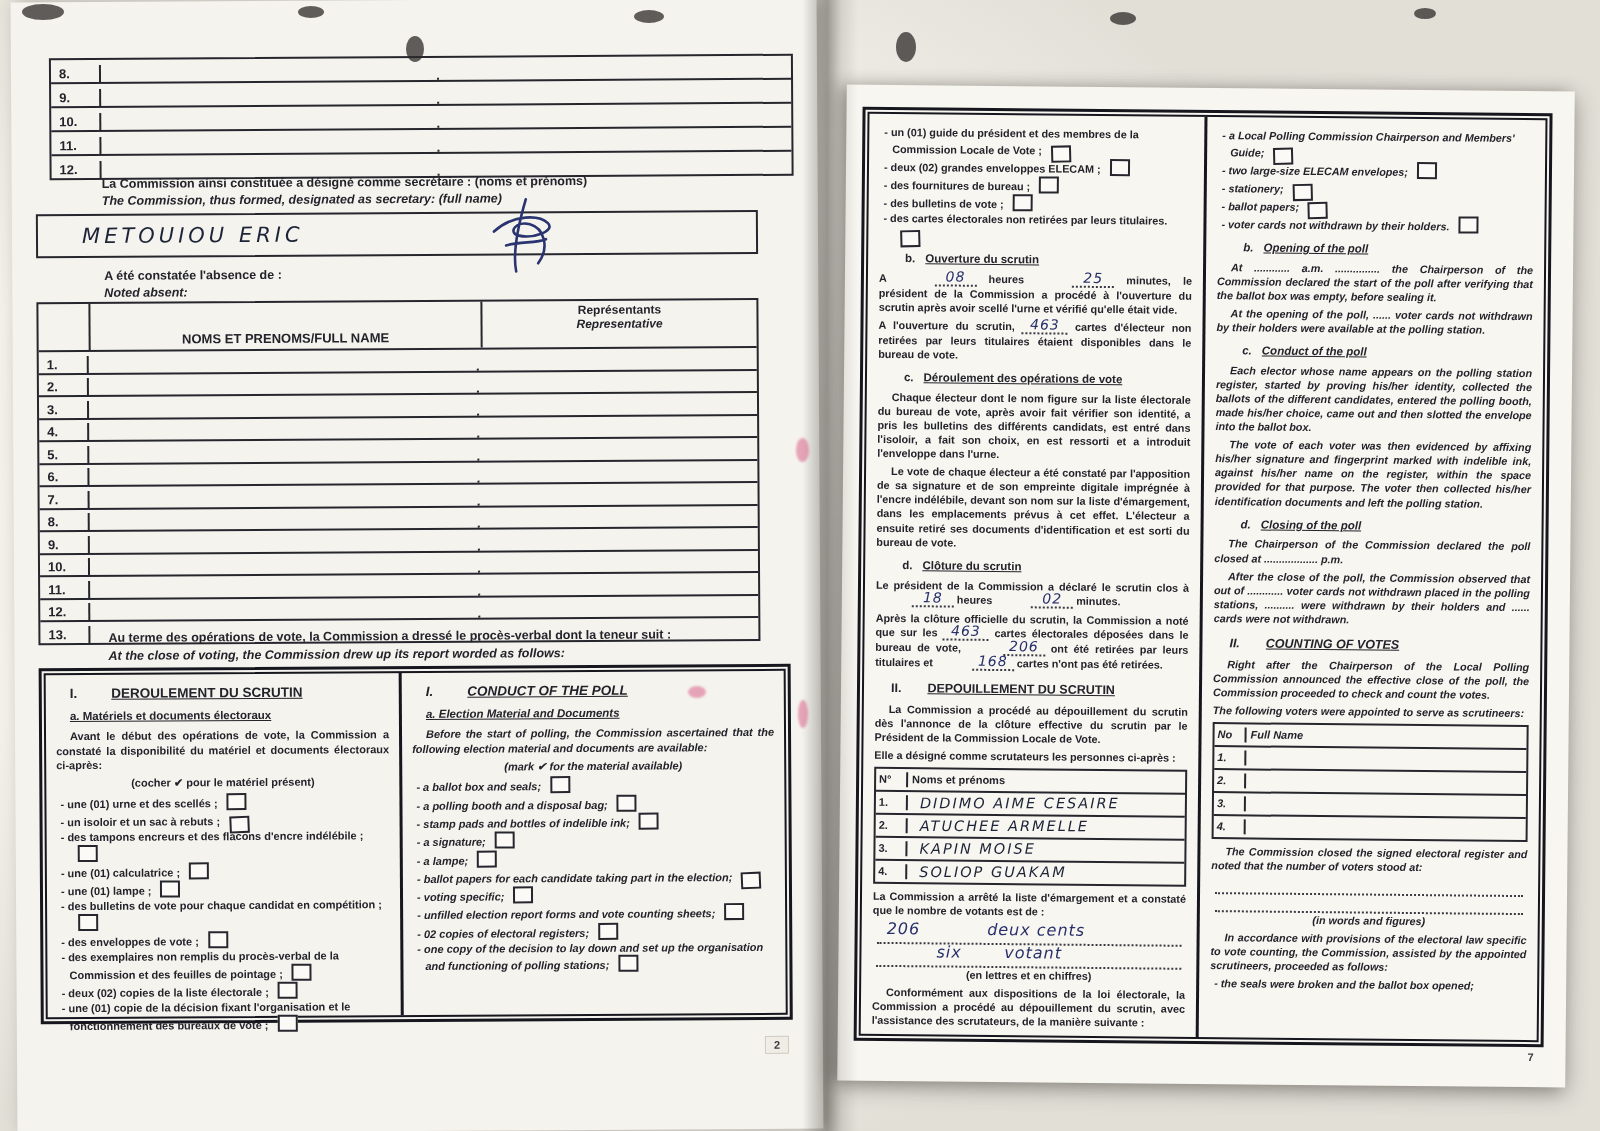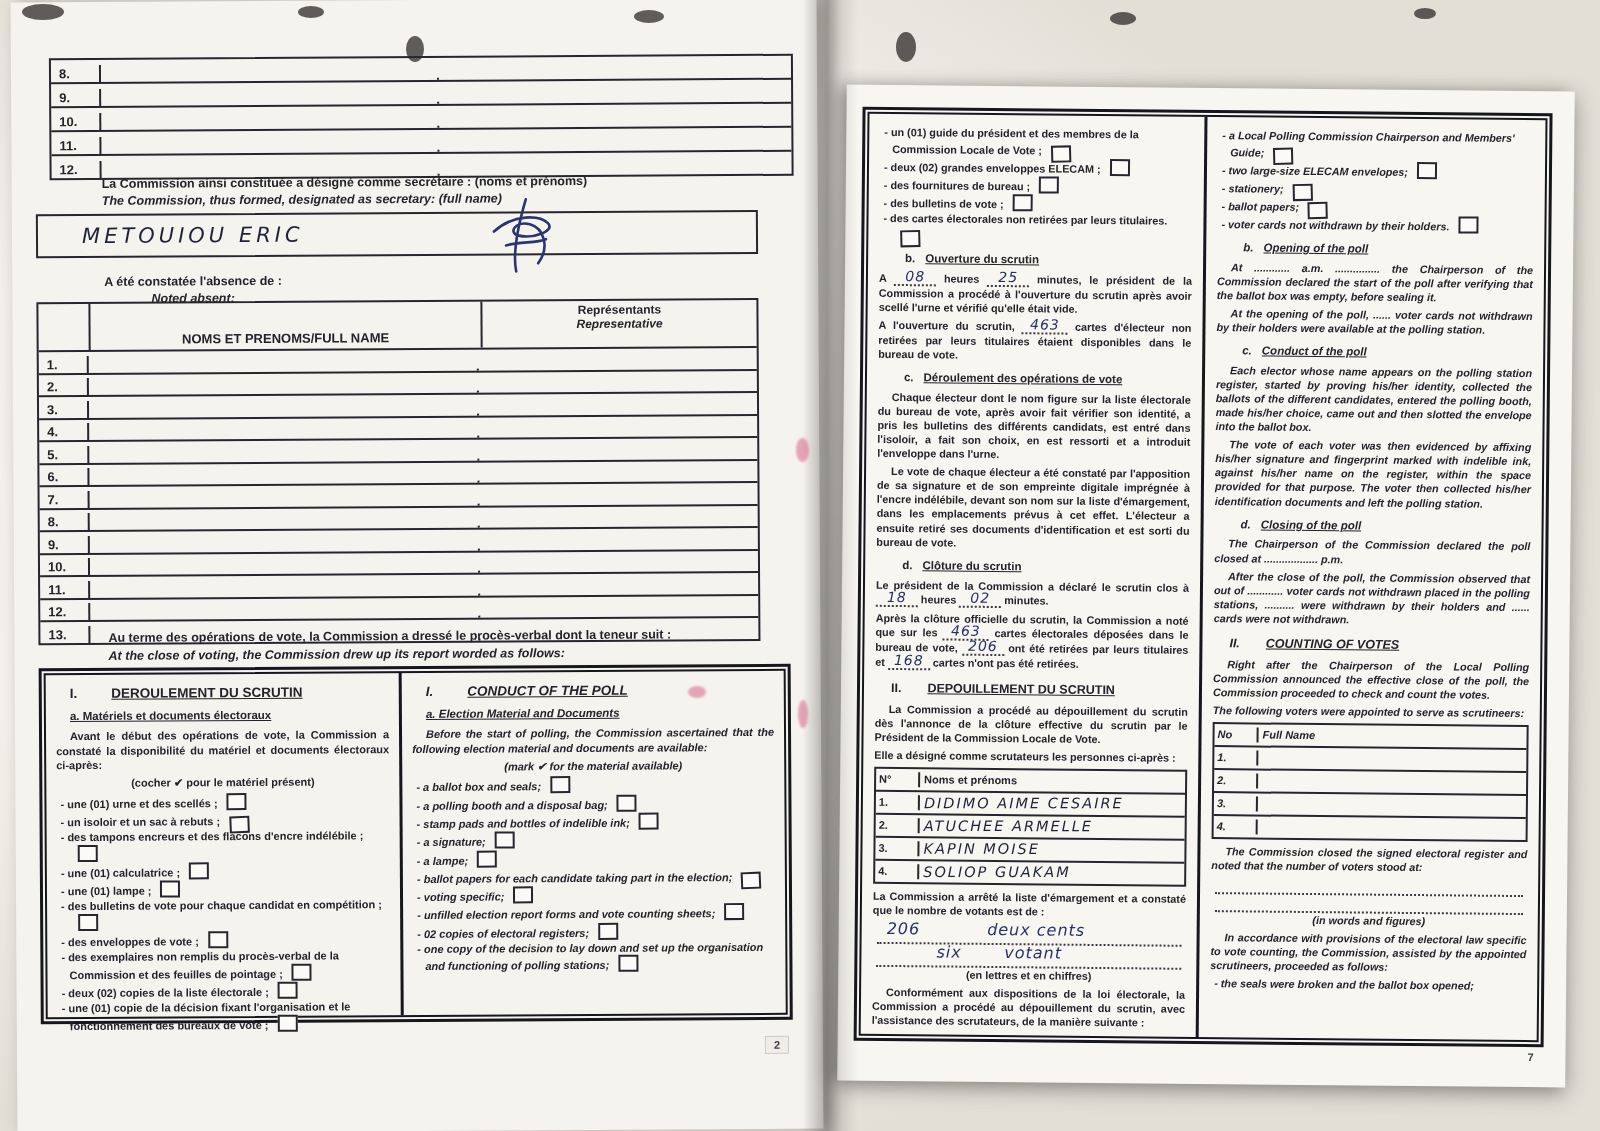--- a/index.html
+++ b/index.html
@@ -33,22 +33,22 @@
   .tbl{border:2px solid #26262e;}
   .trow{display:flex;border-top:2px solid #26262e;align-items:flex-end;}
   .trow:first-child{border-top:none;}
   .tnum{width:50px;border-right:2px solid #26262e;padding:1px 5px 1px 8px;font-weight:bold;font-size:13px;box-sizing:border-box;}
   .tcell{box-sizing:border-box;padding:1px 4px;}
   
   .cb{display:inline-block;width:16px;height:13px;border:2px solid #26262e;margin-left:9px;vertical-align:-3px;background:#fbfaf6;}
   .cb.lo{transform:translateY(5px) rotate(-2deg);}
   
   .hw{font-family:"DejaVu Sans", sans-serif;font-style:italic;color:#27306b;letter-spacing:1px;font-weight:normal;}
-  .hw-dark{color:#1d2438;}
-  .blank{display:inline-block;border-bottom:2px dotted #3a3a44;text-align:center;line-height:8px;vertical-align:-2px;} .w42{width:42px;} .w46{width:46px;}
+  .hw-dark{color:#1d2438;margin-left:8px;}
+  .blank{display:inline-block;border-bottom:2px dotted #3a3a44;text-align:center;line-height:8px;vertical-align:-2px;} .w42{width:42px;margin-left:36px;} .w46{width:46px;}
   .blank .hw{display:inline-block;transform:translateY(-3px);font-size:14px;}
   
   .dbox{border:3px solid #16161f;padding:2px;background:transparent;}
   .dbox-in{border:2px solid #16161f;display:flex;height:100%;box-sizing:border-box;}
   
   #conduct-box{position:absolute;left:24px;top:666px;width:752px;height:356px;box-sizing:border-box;}
   #conduct-box .col{box-sizing:border-box;padding:8px 10px;font-size:11px;line-height:1.3;}
   #conduct-box .col.f{width:356px;border-right:3px solid #16161f;}
   #conduct-box .col.e{flex:1;}
   .box-h{display:flex;gap:34px;margin:2px 0 6px 14px;font-size:13.5px;}
@@ -59,36 +59,36 @@
   #right-box{position:absolute;left:16px;top:22px;width:690px;height:934px;box-sizing:border-box;}
   #right-box .col{box-sizing:border-box;padding:10px 11px;font-size:10.8px;line-height:1.3;}
   #right-box .col.f{width:338px;border-right:3px solid #16161f;}
   #right-box .col.e{flex:1;}
   .sec-h{margin:9px 0 5px 26px;font-size:11.5px;}
   .sec-h .hn{margin-right:10px;}
   .p{margin:4px 0;}
   .roman-h{display:flex;gap:26px;margin:10px 0 6px 16px;font-size:12.5px;}
   .mini-tbl{border:2px solid #26262e;margin:5px 0;}
   .mini-tbl .trow{height:21px;align-items:center;}
-  .mini-tbl .tnum{width:44px;font-size:11px;padding:0 3px;}
+  .mini-tbl .tnum{width:32px;font-size:11px;padding:0 3px;}
   .mini-tbl .thead{font-weight:bold;font-size:11px;}
   .hw-name{font-size:14.5px;letter-spacing:2px;transform:rotate(-0.5deg);}
   .dotline{border-bottom:2px dotted #3a3a44;height:21px;position:relative;margin:0 4px;}
   .dotline .hw{position:absolute;left:0;top:-2px;font-size:16px;}
   
   .abs{position:absolute;}
   #top-table{left:38px;top:56px;width:740px;}
   #top-table .trow{height:22px;}
   #top-table .mid{width:338px;border-right:2px solid #26262e;}
   #top-table .rest{flex:1;}
   #sec-labels{left:90px;top:174px;font-size:12.5px;line-height:1.35;}
   #name-box{left:24px;top:212px;width:718px;height:40px;border:2px solid #26262e;}
   #name-box .hw{font-size:21px;letter-spacing:4px;margin:8px 0 0 44px;display:inline-block;}
   #signature{position:absolute;left:438px;top:-20px;}
-  #absent-labels{left:92px;top:272px;font-size:12.5px;line-height:1.35;text-align:center;}
+  #absent-labels{left:92px;top:266px;font-size:12.5px;line-height:1.35;}
   #absent-table{left:24px;top:300px;width:718px;}
   #absent-table .hdr{display:flex;height:46px;}
   #absent-table .hc1{width:50px;border-right:2px solid #26262e;}
   #absent-table .hc2{width:390px;border-right:2px solid #26262e;display:flex;align-items:flex-end;justify-content:center;font-weight:bold;font-size:13px;padding-bottom:3px;}
   #absent-table .hc3{flex:1;text-align:center;font-size:12px;padding-top:2px;}
   #absent-table .trow{height:20.5px;}
   #absent-table .c2{width:390px;border-right:2px solid #26262e;}
   #absent-table .c3{flex:1;}
   #close-labels{left:94px;top:628px;width:680px;font-size:12.5px;line-height:1.4;}
   .pageno{position:absolute;font-size:11px;font-weight:bold;color:#3a3a42;

